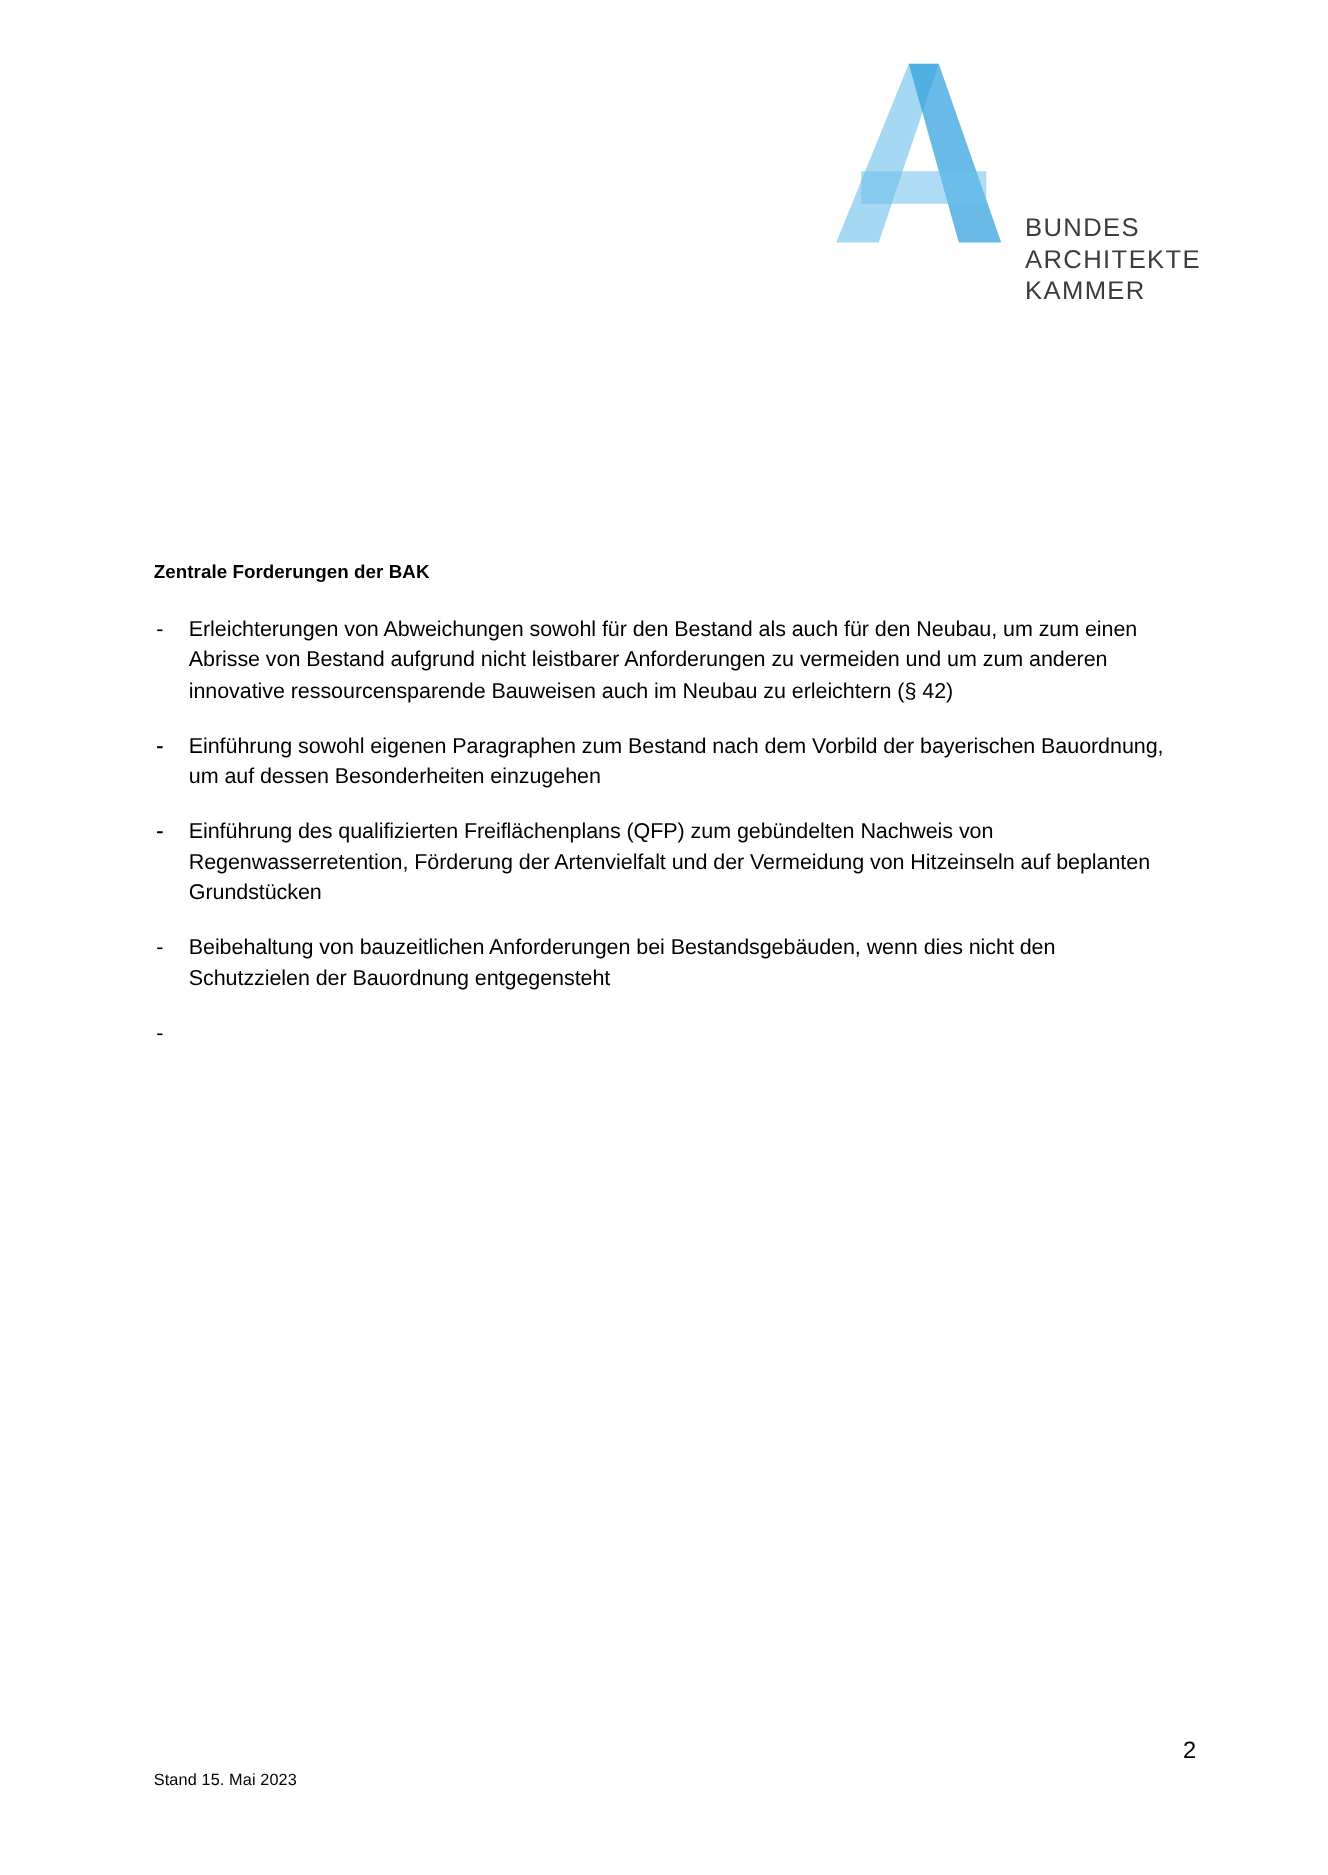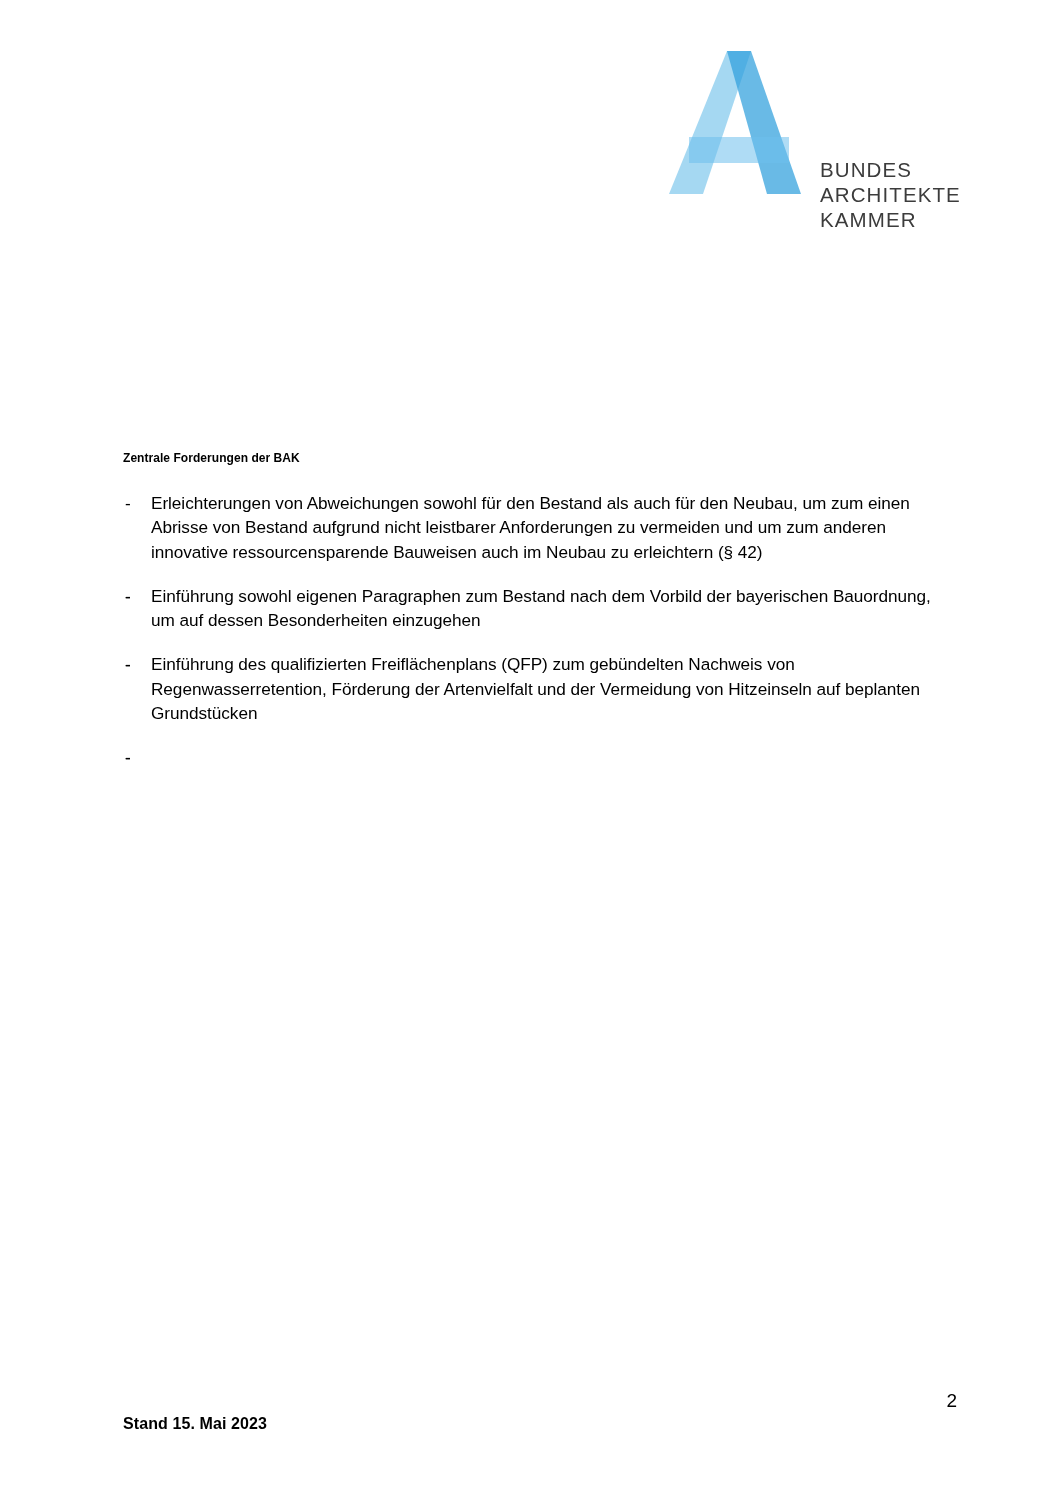--- a/index.html
+++ b/index.html
@@ -40,21 +40,21 @@
     height: 155px;
   }
   .logo-mark svg {
     display: block;
     width: 160px;
     height: 155px;
   }
   .logo-wordmark {
     position: absolute;
     left: 165px;
-    top: 112px;
+    top: 125px;
     width: 140px;
     overflow: hidden;
     white-space: nowrap;
   }
   .logo-wordmark .wm-line {
     display: block;
     font-family: "Liberation Sans", sans-serif;
     font-size: 20.5px;
     line-height: 25px;
     letter-spacing: 1.1px;
@@ -64,21 +64,21 @@
   }
 
   
   .content {
     position: absolute;
     left: 123px;
     top: 447px;
     width: 815px;
   }
   .doc-heading {
-    font-size: 12px;
+    font-size: 15px;
     font-weight: bold;
     line-height: 22px;
     margin: 0 0 22px 0;
     letter-spacing: 0.05px;
   }
   .bullet-list {
     list-style: none;
     margin: 0;
     padding: 0;
   }
@@ -105,23 +105,23 @@
     right: 105px;
     top: 1390px;
     font-size: 19px;
     line-height: 22px;
     font-weight: 400;
   }
   .footer-stand {
     position: absolute;
     left: 123px;
     top: 1415px;
-    font-size: 16px;
+    font-size: 13px;
     line-height: 18px;
-    font-weight: bold;
+    font-weight: normal;
     letter-spacing: 0.1px;
   }
 </style>
 </head>
 <body>
 
 <div class="page">
 
   <div class="logo-block">
 
@@ -168,20 +168,21 @@
         <span class="bullet-dash">-</span>
       </li>
 
       <li class="bullet-item">
         <span class="bullet-dash">-</span>
         <span>Einführung des qualifizierten Freiflächenplans (QFP) zum gebündelten Nachweis von Regenwasserretention, Förderung der Artenvielfalt und der Vermeidung von Hitzeinseln auf beplanten Grundstücken</span>
       </li>
 
       <li class="bullet-item">
         <span class="bullet-dash">-</span>
+        <span>Beibehaltung von bauzeitlichen Anforderungen bei Bestandsgebäuden, wenn dies nicht den Schutzzielen der Bauordnung entgegensteht</span>
       </li>
 
       <li class="bullet-item">
         <span class="bullet-dash">-</span>
       </li>
 
     </ul>
   </div>
 
   <div class="page-number">2</div>

